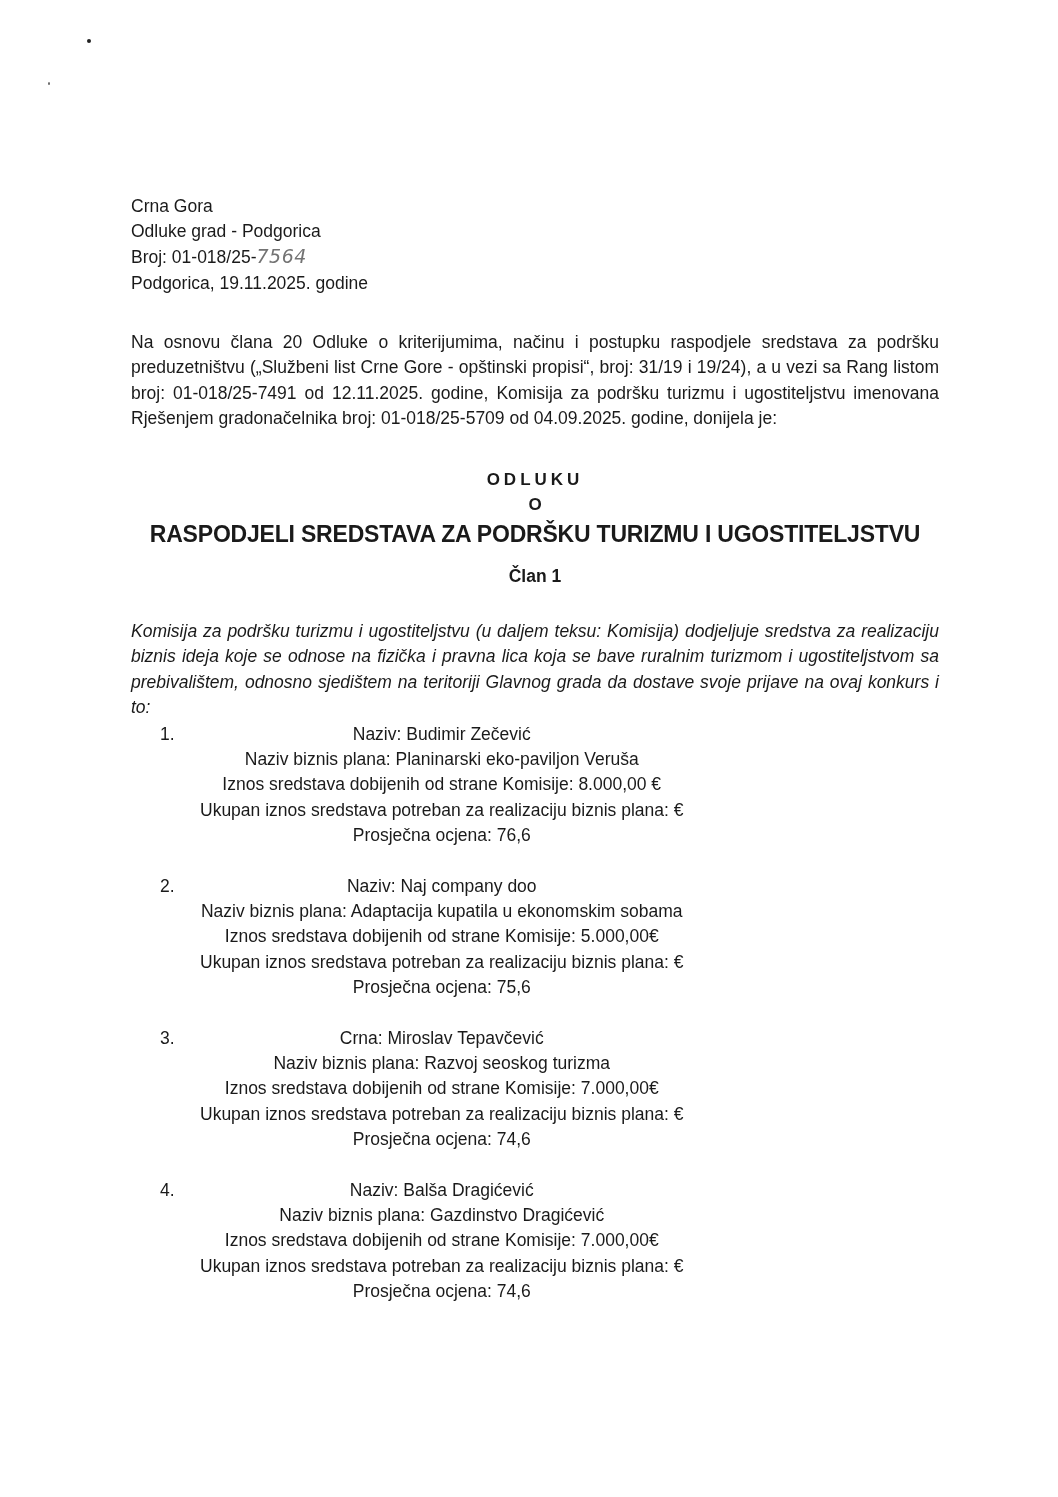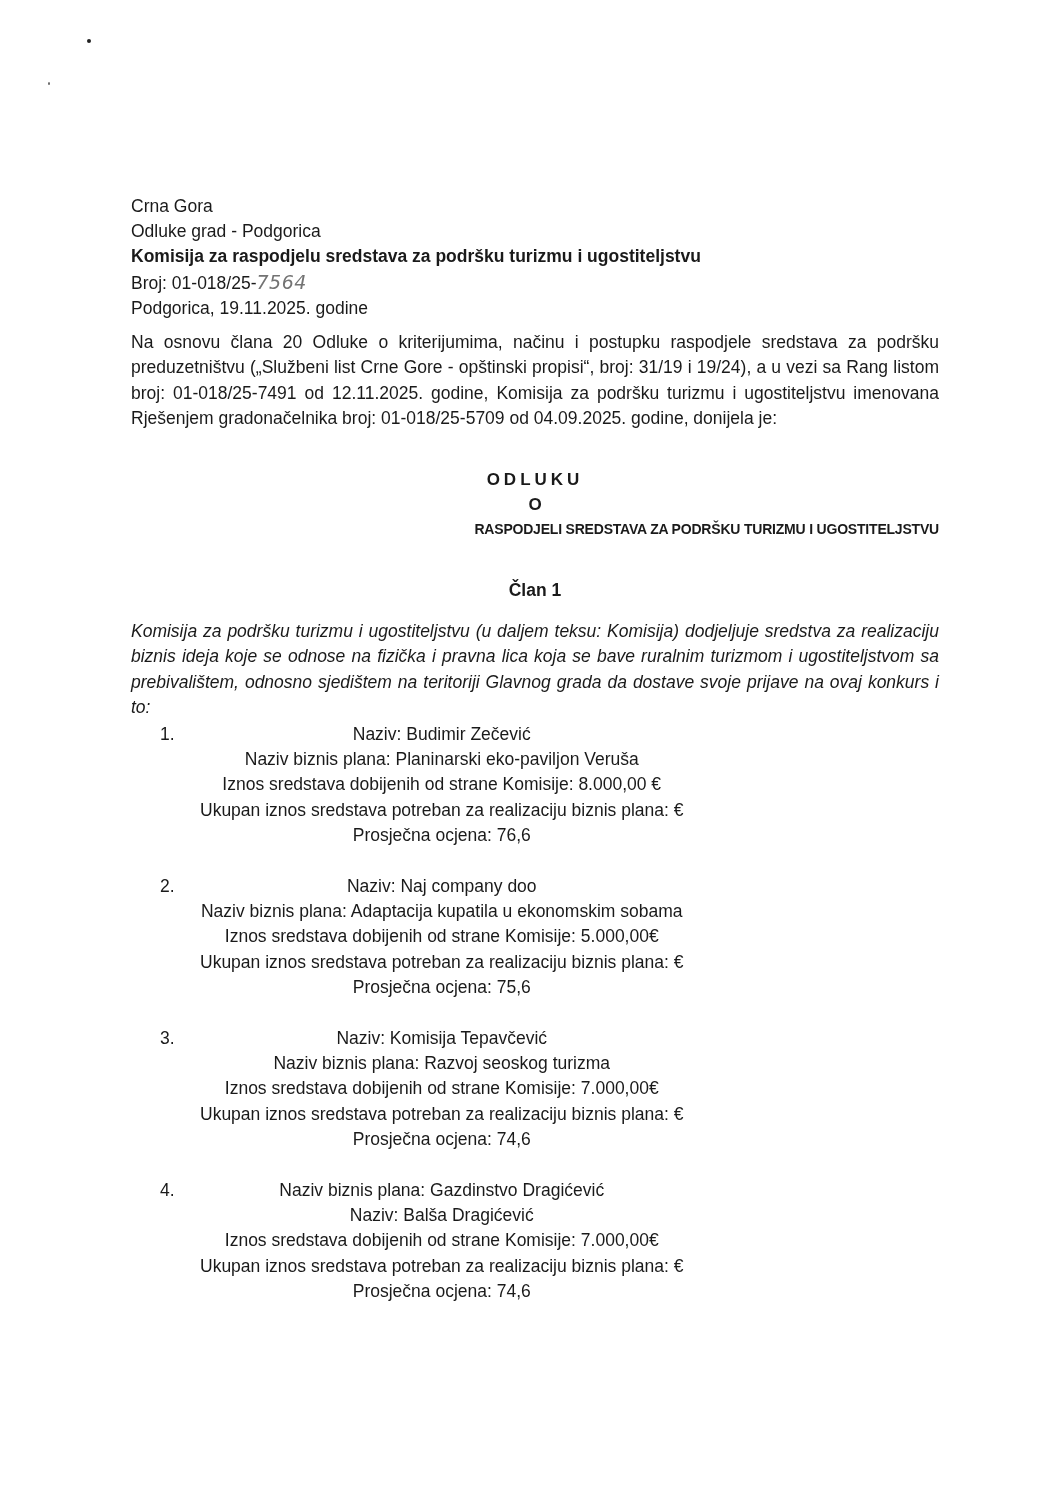--- a/index.html
+++ b/index.html
@@ -61,22 +61,22 @@
     .title-block {
       position: absolute;
       left: 131px;
       width: 808px;
       text-align: center;
       font-weight: bold;
       font-size: 17px;
     }
     .title-block .t1 { position: absolute; left: 0; right: 0; top: 470px; letter-spacing: 4px; }
     .title-block .t2 { position: absolute; left: 0; right: 0; top: 495px; }
-    .title-block .t3 { position: absolute; left: 0; right: 0; top: 521px; font-size: 14px; letter-spacing: -0.2px; text-align: right; }
-    .title-block .t4 { position: absolute; left: 0; right: 0; top: 580px; font-size: 17.5px; }
+    .title-block .t3 { position: absolute; left: 0; right: 0; top: 521px; font-size: 23px; letter-spacing: -0.2px; }
+    .title-block .t4 { position: absolute; left: 0; right: 0; top: 566px; font-size: 17.5px; }
 
     .awards {
       position: absolute;
       left: 160px;
       top: 722px;
       font-size: 17.5px;
       line-height: 25.2px;
     }
     .award {
       position: relative;
@@ -94,21 +94,20 @@
 </head>
 <body>
 
 <div class="page">
   <div class="speck s1"></div>
   <div class="speck s2"></div>
 
   <div class="header-block">
     <div class="line">Crna Gora</div>
     <div class="line">Odluke grad - Podgorica</div>
-    <div class="line bold">Komisija za raspodjelu sredstava za podršku turizmu i ugostiteljstvu</div>
     <div class="line">
       <span>Broj: 01-018/25-</span><span class="handwritten">7564</span>
     </div>
     <div class="line">Podgorica, 19.11.2025. godine</div>
   </div>
 
   <div class="para intro">Na osnovu člana 20 Odluke o kriterijumima, načinu i postupku raspodjele sredstava za podršku preduzetništvu („Službeni list Crne Gore - opštinski propisi“, broj: 31/19 i 19/24), a u vezi sa Rang listom broj: 01-018/25-7491 od 12.11.2025. godine, Komisija za podršku turizmu i ugostiteljstvu imenovana Rješenjem gradonačelnika broj: 01-018/25-5709 od 04.09.2025. godine, donijela je:</div>
 
   <div class="title-block">
     <div class="t1">ODLUKU</div>
@@ -131,28 +130,28 @@
     <div class="award">
       <span class="num">2.</span>
       <div class="row">Naziv: Naj company doo</div>
       <div class="row">Naziv biznis plana: Adaptacija kupatila u ekonomskim sobama</div>
       <div class="row">Iznos sredstava dobijenih od strane Komisije: 5.000,00€</div>
       <div class="row">Ukupan iznos sredstava potreban za realizaciju biznis plana: €</div>
       <div class="row">Prosječna ocjena: 75,6</div>
     </div>
     <div class="award">
       <span class="num">3.</span>
-      <div class="row">Naziv: Komisija Tepavčević</div>
+      <div class="row">Crna: Miroslav Tepavčević</div>
       <div class="row">Naziv biznis plana: Razvoj seoskog turizma</div>
       <div class="row">Iznos sredstava dobijenih od strane Komisije: 7.000,00€</div>
       <div class="row">Ukupan iznos sredstava potreban za realizaciju biznis plana: €</div>
       <div class="row">Prosječna ocjena: 74,6</div>
     </div>
     <div class="award">
       <span class="num">4.</span>
+      <div class="row">Naziv: Balša Dragićević</div>
       <div class="row">Naziv biznis plana: Gazdinstvo Dragićević</div>
-      <div class="row">Naziv: Balša Dragićević</div>
       <div class="row">Iznos sredstava dobijenih od strane Komisije: 7.000,00€</div>
       <div class="row">Ukupan iznos sredstava potreban za realizaciju biznis plana: €</div>
       <div class="row">Prosječna ocjena: 74,6</div>
     </div>
   </div>
 </div>
 
 </body></html>

